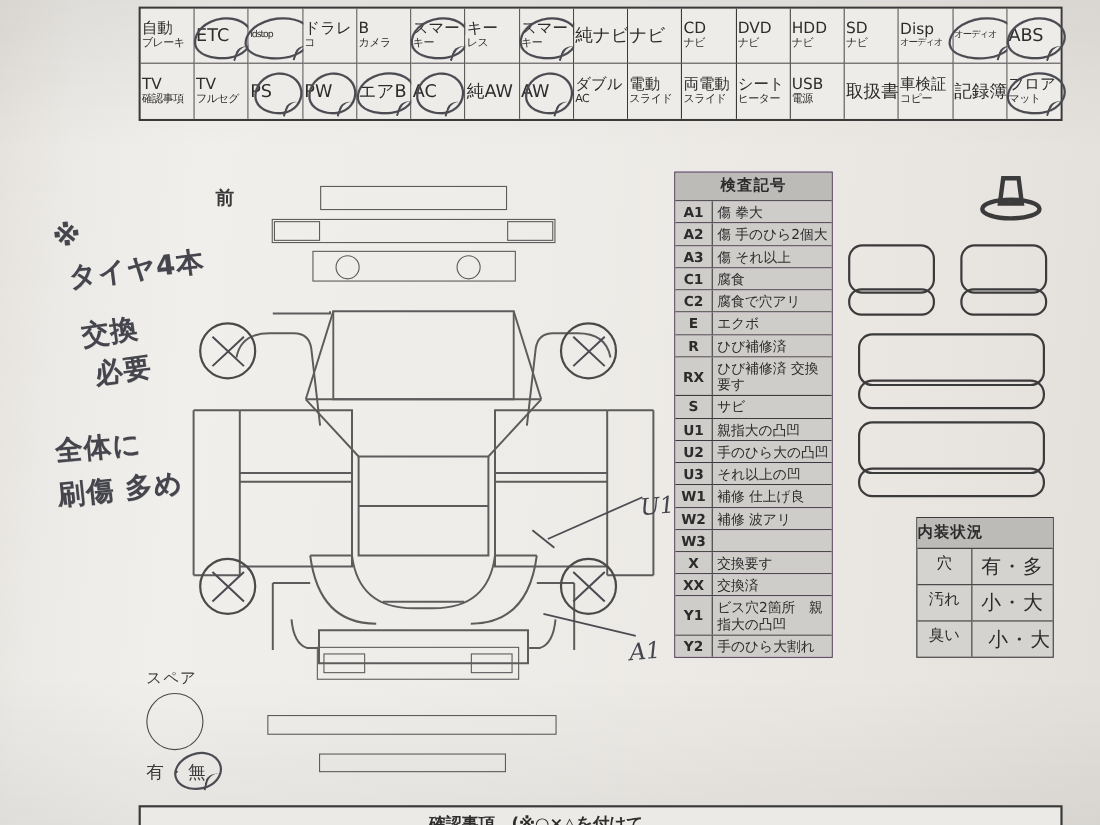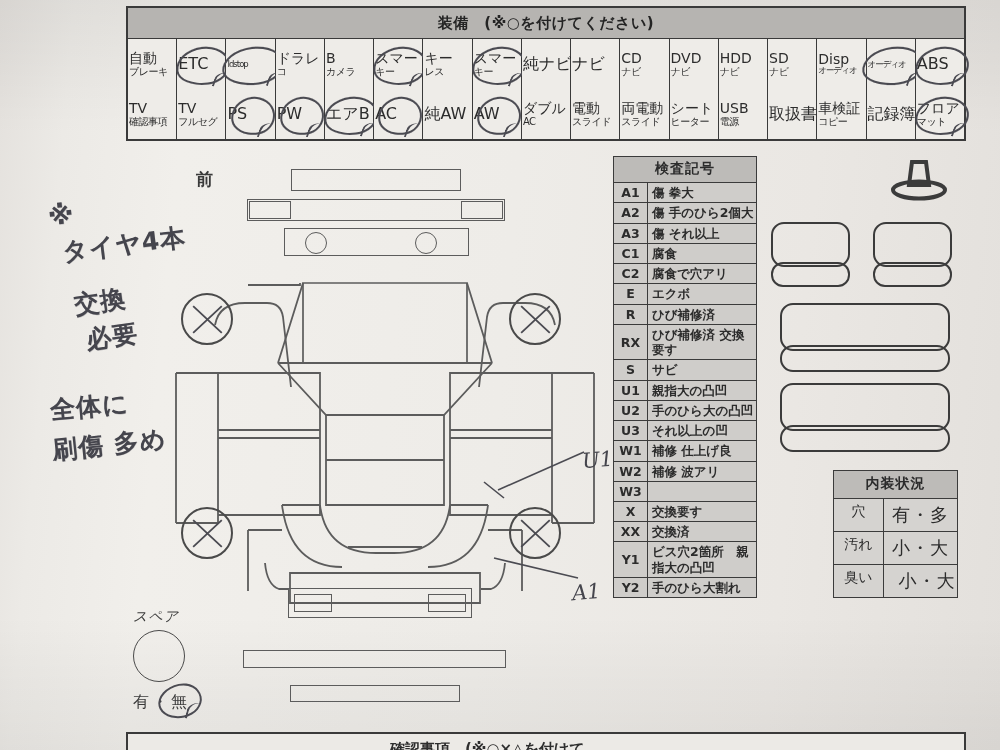--- a/index.html
+++ b/index.html
@@ -77,31 +77,31 @@
   }
   .lrow{display:flex;border-bottom:1.2px solid #3b3b3b;background:#cfcdca;}
   .lrow:last-child{border-bottom:none;}
   .lcode{
     width:34px;flex:0 0 34px;border-right:1.2px solid #3b3b3b;
     font-size:12.5px;font-weight:bold;text-align:center;
     display:flex;align-items:center;justify-content:center;
     padding:2px 0;box-sizing:border-box;
   }
   .ldesc{
-    flex:1;font-size:12.5px;font-weight:bold;line-height:1.22;
+    flex:1;font-size:12.5px;font-weight:normal;line-height:1.22;
     padding:2px 2px 2px 4px;box-sizing:border-box;
   }
 
   
   #interior{
     position:absolute;left:833px;top:470px;width:125px;
     border:1.6px solid #3b3b3b;box-sizing:border-box;background:#d5d3d0;
   }
   #interior-title{
-    text-align:center;font-size:14px;font-weight:bold;letter-spacing:1px;
+    text-align:left;font-size:14px;font-weight:bold;letter-spacing:1px;
     padding:4px 0 5px;background:#bdbbb8;border-bottom:1.4px solid #3b3b3b;
   }
   .irow{display:flex;border-bottom:1.2px solid #3b3b3b;}
   .irow:last-child{border-bottom:none;gap:13px;}
   .ikey{
     flex:0 0 50px;border-right:1.2px solid #3b3b3b;
     text-align:center;font-size:14px;padding:4px 0;box-sizing:border-box;
   }
   .ival{
     flex:1;text-align:center;font-size:18px;padding:4px 0;
@@ -129,21 +129,21 @@
   .rbox{position:absolute;border:2.4px solid #3b3b3b;border-radius:13px;box-sizing:border-box;}
   .wheel{
     position:absolute;border:2px solid #4a4a4a;border-radius:50%;box-sizing:border-box;
   }
   .xmark{position:absolute;width:100%;height:100%;}
   .circ{position:absolute;border:1.8px solid #5c5c5c;border-radius:50%;box-sizing:border-box;}
 
   #front-label{
     position:absolute;left:196px;top:168px;font-size:17px;font-weight:bold;color:#3a3a3a;
   }
-  #spare-label{position:absolute;left:133px;top:608px;font-size:14px;color:#3a3a3a;letter-spacing:1px;font-style:italic;}
+  #spare-label{position:absolute;left:133px;top:608px;font-size:14px;color:#3a3a3a;letter-spacing:1px;}
   #spare-yn{position:absolute;left:133px;top:692px;font-size:16px;color:#3a3a3a;letter-spacing:3px;}
   #spare-pen{
     position:absolute;left:158px;top:684px;width:40px;height:30px;
     border:2.2px solid #4b4b52;border-radius:55% 45% 48% 52%/52% 50% 50% 48%;
     transform:rotate(-12deg);
   }
   #spare-pen::after{
     content:"";position:absolute;right:-4px;bottom:-8px;width:18px;height:18px;
     border-left:2.2px solid #4b4b52;border-radius:60% 0 0 0;transform:rotate(25deg);
   }
@@ -159,21 +159,20 @@
   }
   
   #steer{position:absolute;left:888px;top:157px;width:62px;height:44px;}
 </style>
 </head>
 <body>
 
 <div id="sheet"></div>
 
 <div id="equip">
-  <div id="equip-title">装備　(※○を付けてください)</div>
   <div class="erow" id="equip-row1">
       <div class="ecell">
         <div class="l1">自動</div>
         <div class="l2">ブレーキ</div>
       </div>
       <div class="ecell">
         <div class="l1 big">ETC</div>
         <span class="pen w"></span>
       </div>
       <div class="ecell">

